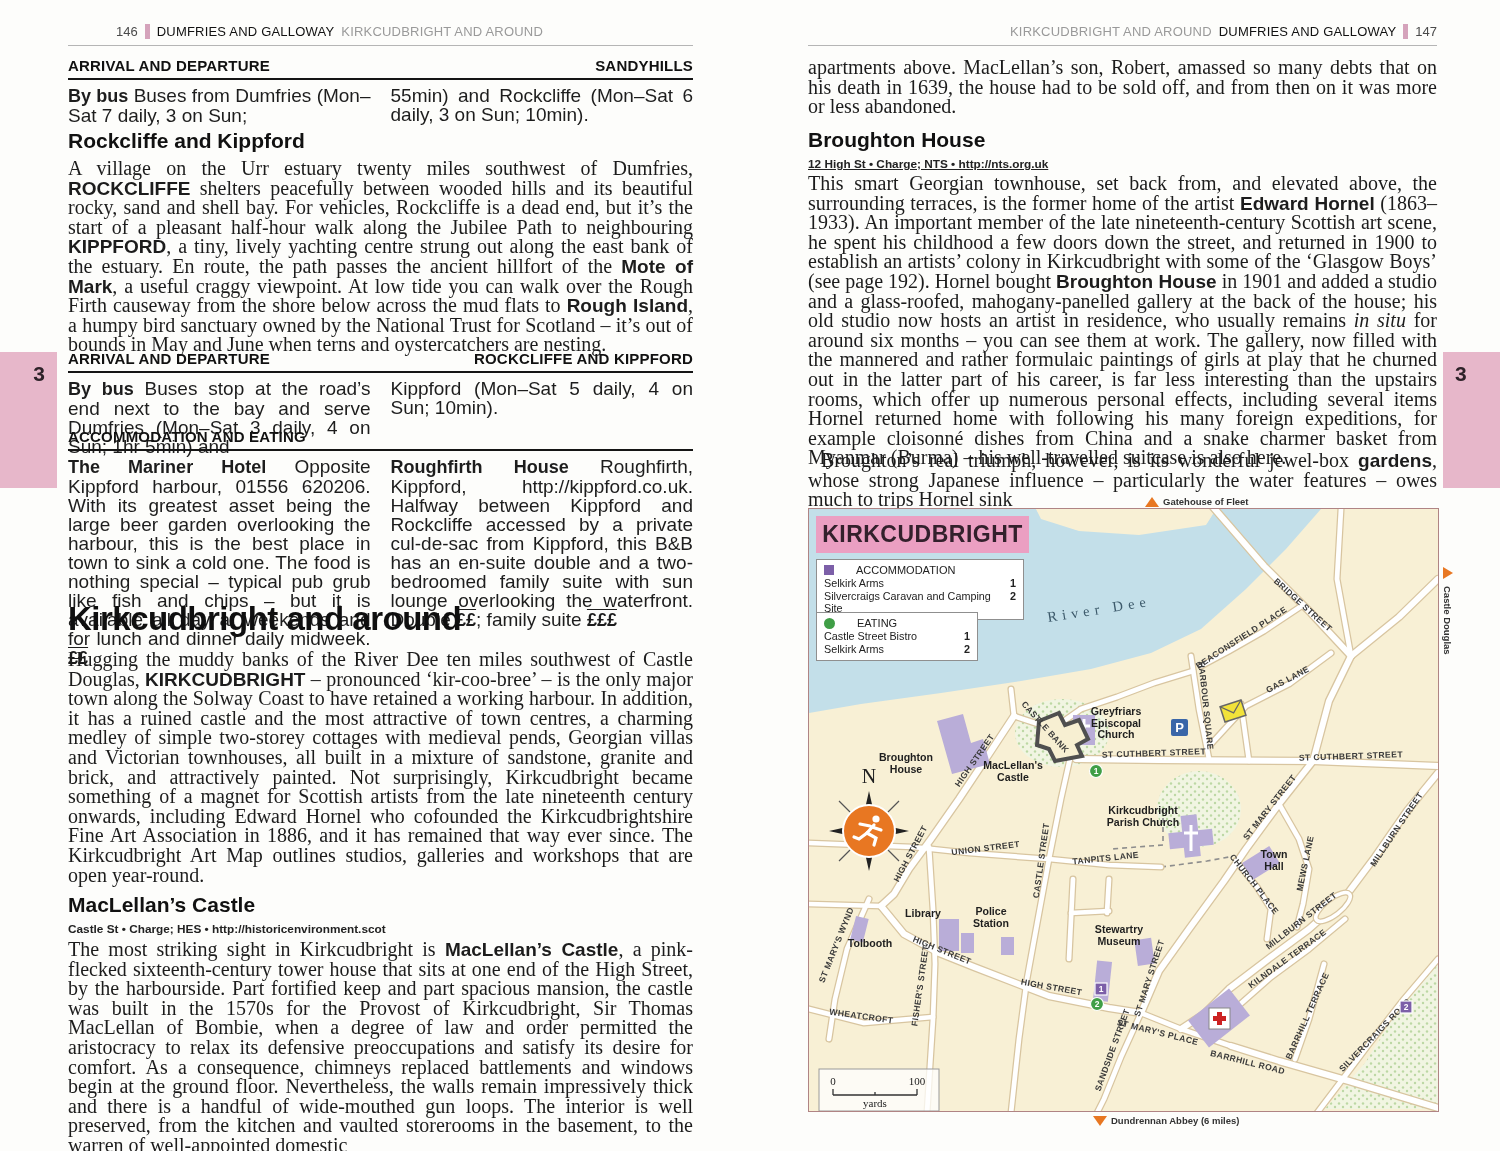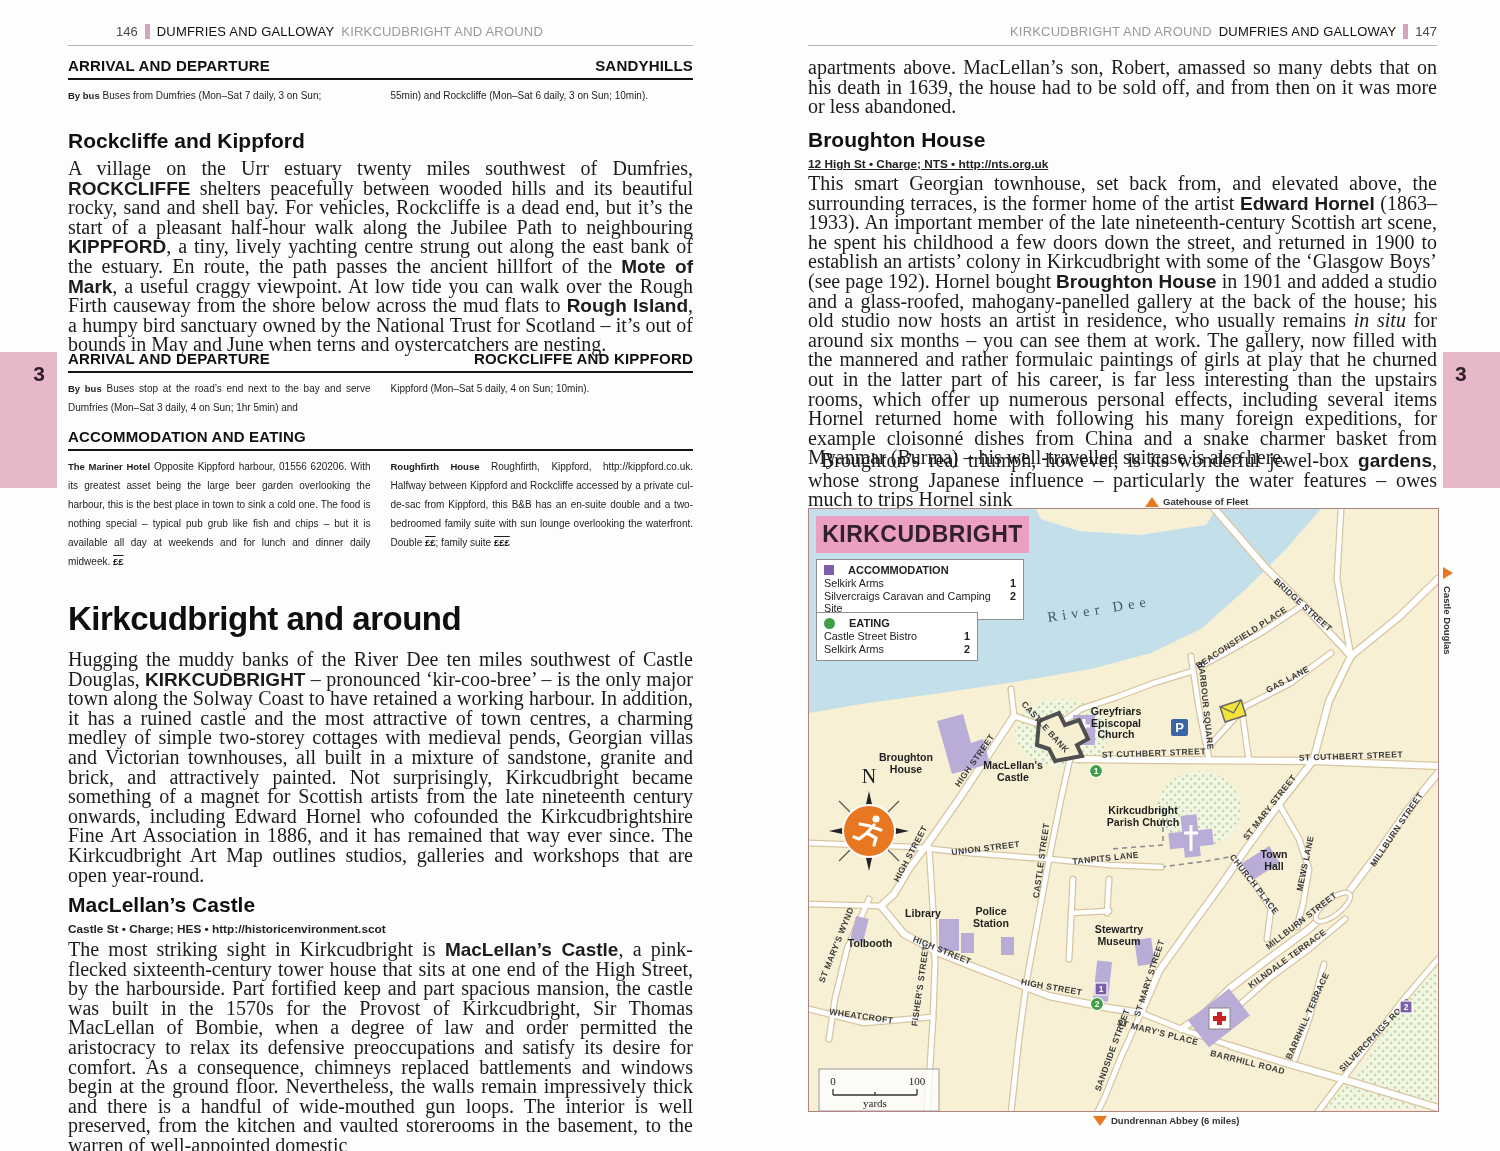--- a/index.html
+++ b/index.html
@@ -12,21 +12,21 @@
   .runhead .num{color:#4a4a4a;}
   .runhead .bold{font-weight:normal;color:#111;letter-spacing:.2px;}
   .runhead .light{color:#9a9a9a;letter-spacing:.2px;}
   .pinkbar{display:inline-block;width:5px;height:15px;background:#d5a3bb;}
   .headrule{position:absolute;top:45px;left:0;right:0;border-top:1px solid #b5b5b5;}
   
   .pbox{position:absolute;left:0;right:0;font-family:"Liberation Sans",sans-serif;}
   .pbox .hrow{display:flex;justify-content:space-between;font-weight:bold;font-size:15px;
               letter-spacing:.2px;color:#111;padding-bottom:4px;border-bottom:2.5px solid #151515;}
   .pbox .cols{display:flex;gap:20px;margin-top:6px;}
-  .pbox .col{width:303px;font-size:10px;line-height:19px;text-align:justify;color:#1d1d1d;}
+  .pbox .col{width:303px;font-size:19px;line-height:19px;text-align:justify;color:#1d1d1d;}
   .kw{font-family:"Liberation Sans",sans-serif;font-weight:bold;font-size:.95em;}
   .it{font-style:italic;}
   .price{font-family:"Liberation Sans",sans-serif;font-weight:bold;text-decoration:overline;font-size:.95em;}
   
   h1.big{font-family:"Liberation Sans",sans-serif;font-weight:bold;font-size:33px;margin:0;
          letter-spacing:-.5px;color:#0f0f0f;}
   h2.sec{font-family:"Liberation Sans",sans-serif;font-weight:bold;font-size:21px;margin:0;color:#111;}
   .info{font-family:"Liberation Sans",sans-serif;font-weight:bold;font-size:11.8px;color:#222;}
   .para{font-size:20px;line-height:19.6px;text-align:justify;color:#1c1c1c;}
   .para.ind{text-indent:13px;}
@@ -44,21 +44,21 @@
   #roads path{stroke:#ffffff;stroke-width:4.7;fill:none;stroke-linecap:round;stroke-linejoin:round;}
   #roads path.mj{stroke-width:6;}
   .dash{stroke:#8d8d8d;stroke-width:1.6;fill:none;stroke-dasharray:5 4;}
   .stl{font:600 8.6px "Liberation Sans",sans-serif;fill:#3b3b3b;letter-spacing:.4px;text-anchor:middle;}
   .poi{font:bold 10.6px "Liberation Sans",sans-serif;fill:#1e1e1e;text-anchor:middle;}
   .mapttl{position:absolute;left:7px;top:7px;width:213px;height:37px;background:#eb9fc2;
           font-family:"Liberation Sans",sans-serif;font-weight:bold;font-size:23px;letter-spacing:.5px;
           color:#33202c;display:flex;align-items:center;justify-content:center;}
   .legend{position:absolute;background:#fff;border:1px solid #8f8f8f;padding:4px 7px 5px 7px;
           font-family:"Liberation Sans",sans-serif;font-size:10.8px;color:#222;}
-  .legend .lt{display:flex;align-items:center;gap:14px;font-weight:bold;font-size:11px;}
+  .legend .lt{display:flex;align-items:center;gap:22px;font-weight:normal;font-size:11px;}
   .legend .row{display:flex;justify-content:space-between;margin-top:1px;}
   .legend .row b{margin-left:12px;}
   .sw-sq{width:10px;height:10px;background:#7c5fa8;display:inline-block;}
   .sw-c{width:11px;height:11px;border-radius:50%;background:#3f9e46;display:inline-block;}
   .riverlbl{position:absolute;left:238px;top:92px;transform:rotate(-9deg);color:#3d5a6b;
             font-family:"Liberation Serif",serif;font-size:14.5px;letter-spacing:5px;}
   .edge{position:absolute;display:flex;align-items:center;gap:4px;
         font-family:"Liberation Sans",sans-serif;font-size:9.5px;font-weight:bold;color:#333;}
   .tri-up{width:0;height:0;border-left:7px solid transparent;border-right:7px solid transparent;border-bottom:10px solid #e87722;}
   .tri-down{width:0;height:0;border-left:7px solid transparent;border-right:7px solid transparent;border-top:10px solid #e87722;}

